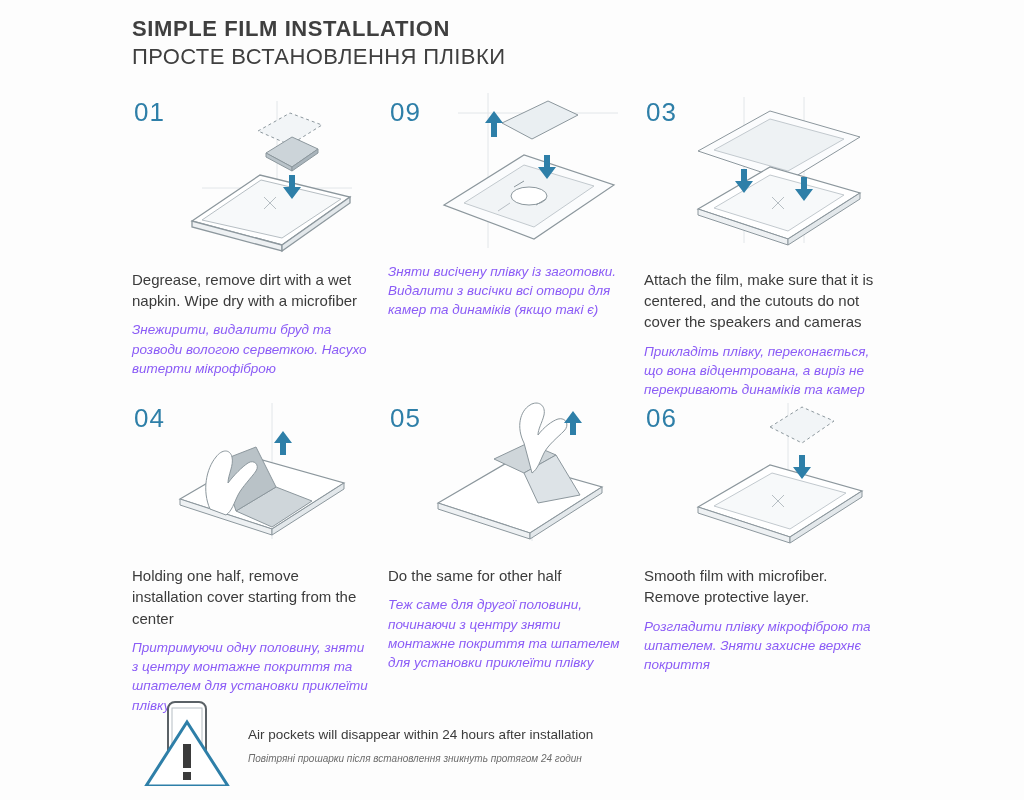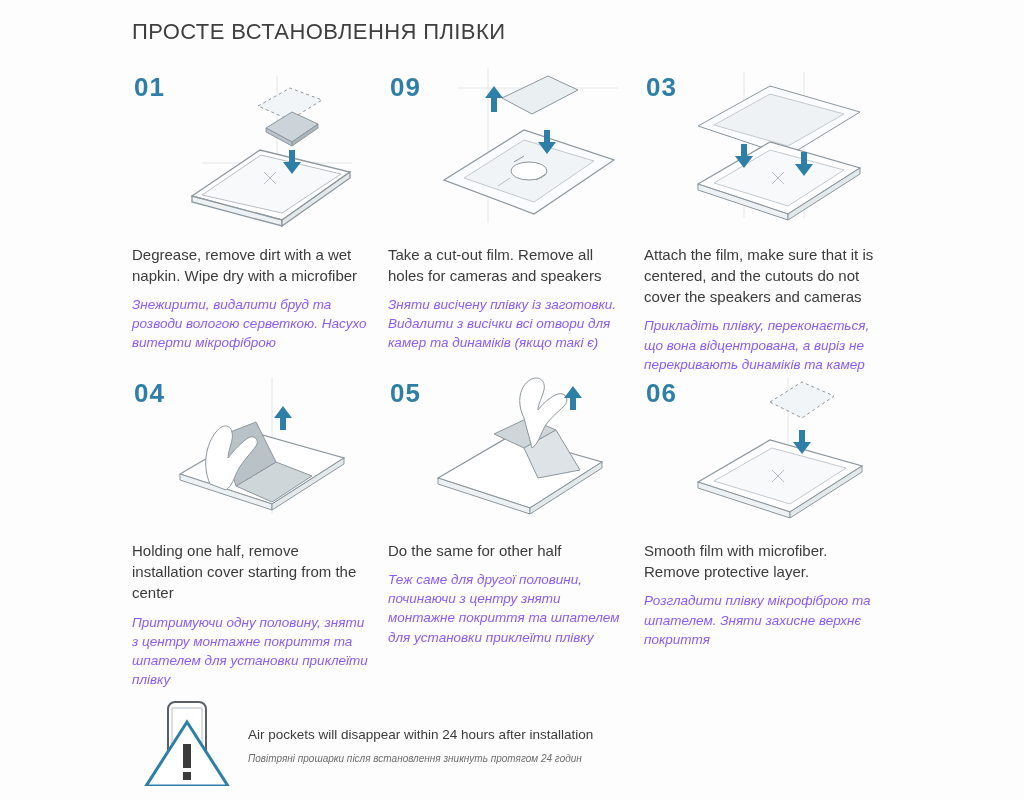--- a/index.html
+++ b/index.html
@@ -60,21 +60,21 @@
     width: 256px;
     box-sizing: border-box;
     padding-right: 20px;
   }
   .step-head {
     height: 160px;
     position: relative;
   }
   .step-num {
     font-size: 26px;
-    font-weight: bold;
+    font-weight: normal;
     color: #2e7fa8;
     letter-spacing: 1px;
     position: absolute;
     left: 2px;
     top: 4px;
   }
   .art {
     position: absolute;
     left: 40px;
     top: 0;
@@ -129,20 +129,21 @@
     margin-top: 8px;
   }
   svg { display: block; }
 </style>
 </head>
 <body>
 
 <div class="page">
 
   <div class="header">
+    <div class="title-en">SIMPLE FILM INSTALLATION</div>
     <div class="title-uk">ПРОСТЕ ВСТАНОВЛЕННЯ ПЛІВКИ</div>
   </div>
 
   <div class="steps">
 
     <div class="step">
       <div class="step-head">
         <div class="step-num">01</div>
         <div class="art">
           <svg viewBox="0 0 200 160" width="200" height="160">
@@ -193,21 +194,20 @@
               <path d="M108 112 L118 106" stroke="#8c979d"></path>
               <path d="M70 118 L82 110" stroke="#b6bec3"></path>
             </g>
             <g fill="#2e7fa8">
               <path d="M63 44 L63 30 L57 30 L66 18 L75 30 L69 30 L69 44 Z"></path>
               <path d="M116 62 L116 74 L110 74 L119 86 L128 74 L122 74 L122 62 Z"></path>
             </g>
           </svg>
         </div>
       </div>
-      <div class="txt-en">Take a cut-out film. Remove all holes for cameras and speakers</div>
       <div class="txt-uk">Зняти висічену плівку із заготовки. Видалити з висічки всі отвори для камер та динаміків (якщо такі є)</div>
     </div>
 
     <div class="step">
       <div class="step-head">
         <div class="step-num">03</div>
         <div class="art">
           <svg viewBox="0 0 200 160" width="200" height="160">
             <g stroke="#9aa3a8" fill="none" stroke-width="1">
               <path d="M60 4 L60 150" stroke="#e2e6e9"></path>

